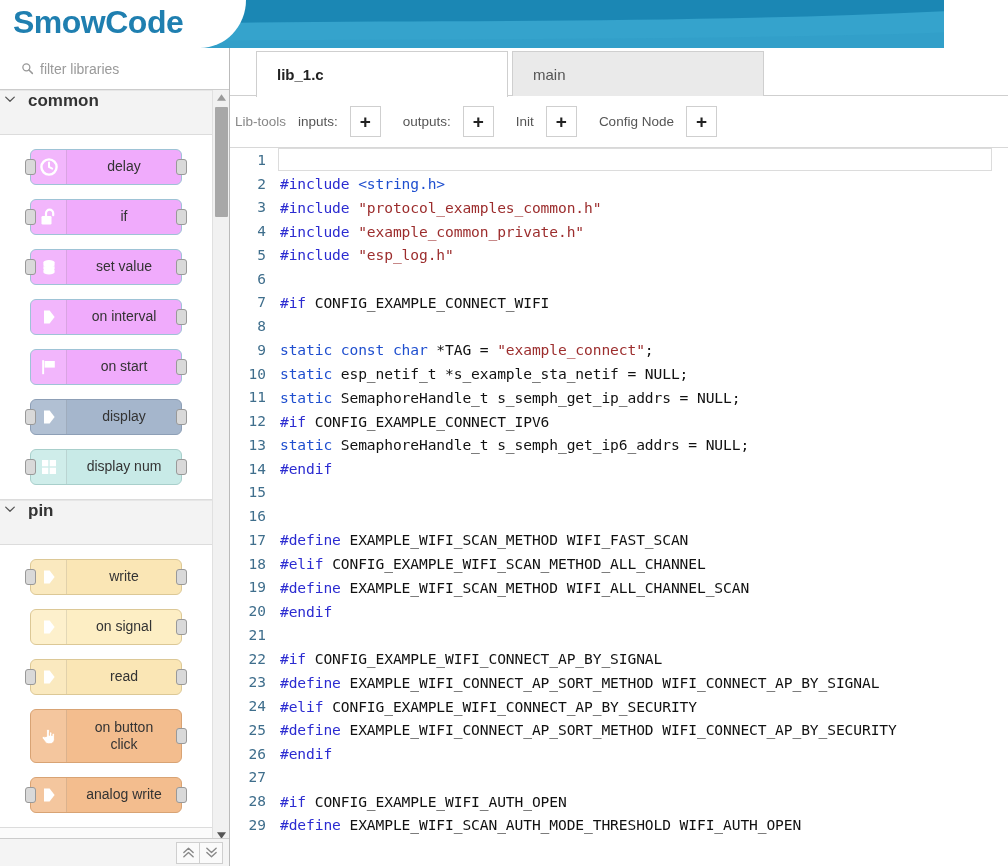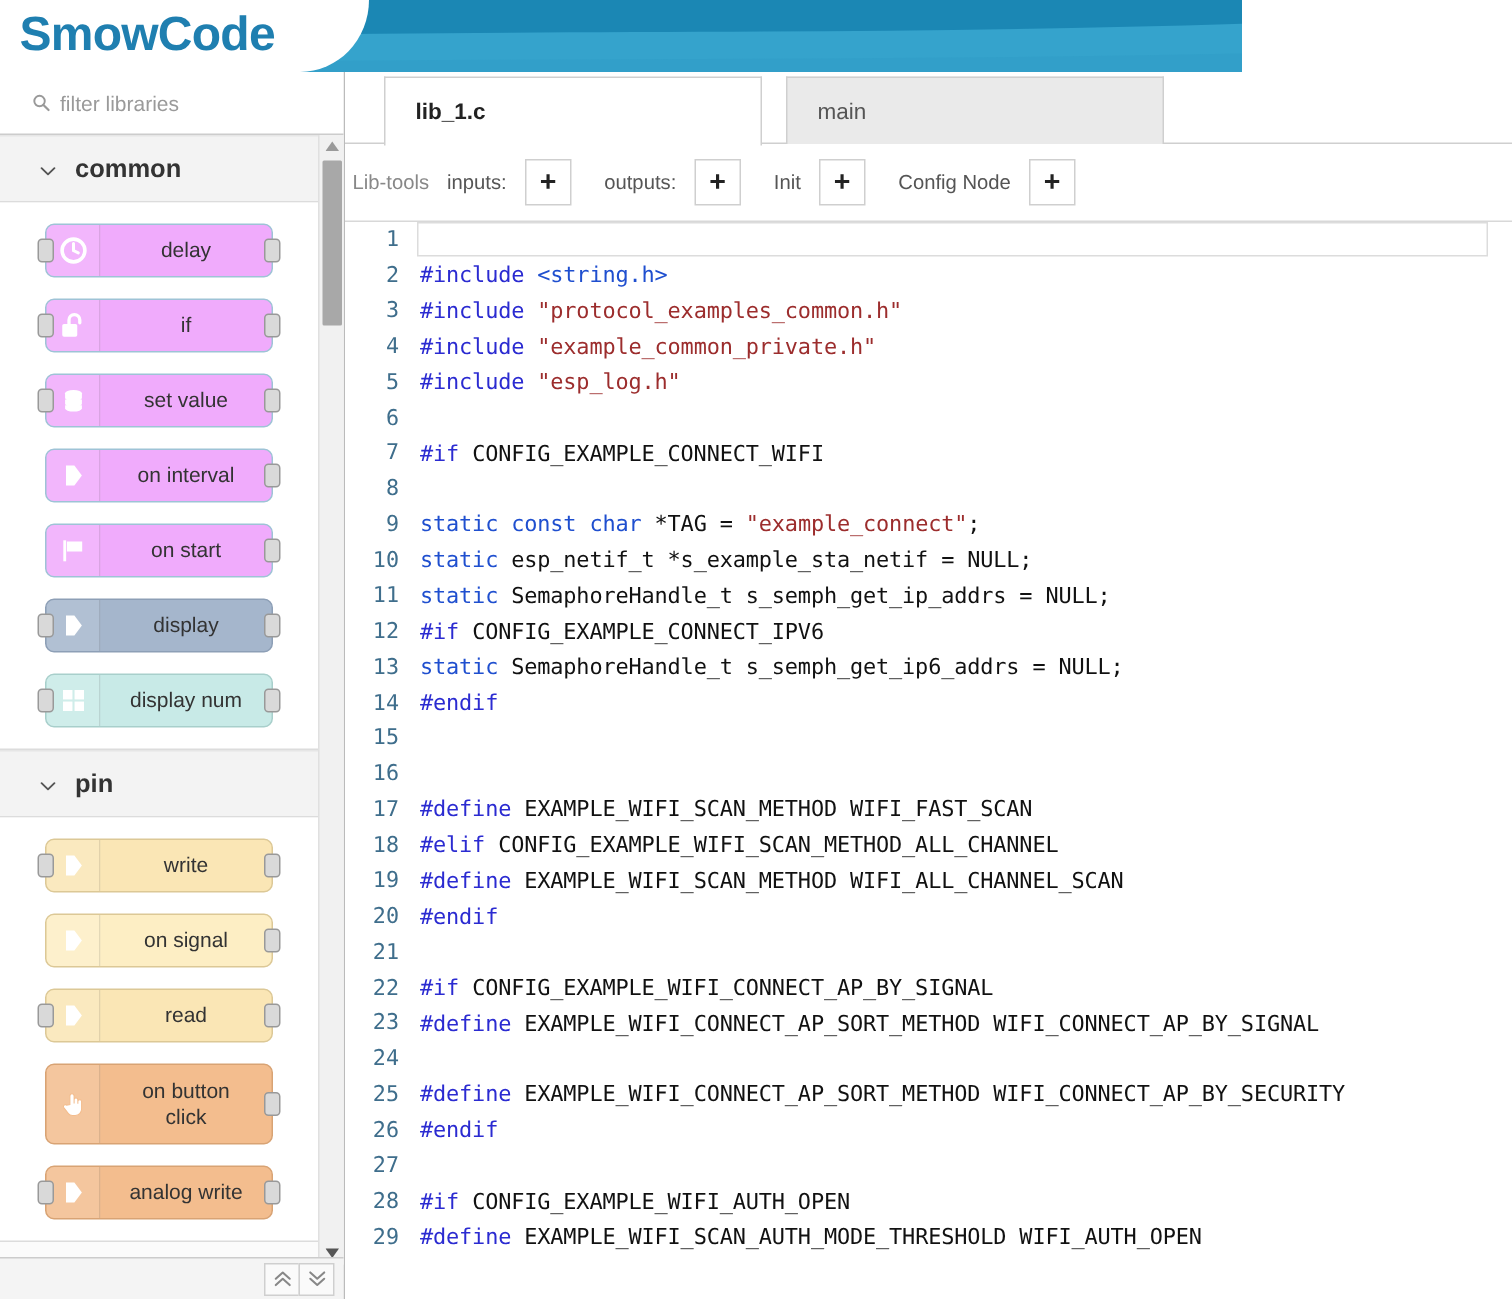--- a/index.html
+++ b/index.html
@@ -6,21 +6,21 @@
   html, body {
     width: 1008px; height: 866px;
     overflow: hidden;
     background: #ffffff;
     font-family: "Liberation Sans", sans-serif;
   }
 
   
   .header {
     position: absolute; top: 0; left: 0;
-    width: 828px; height: 48px;
+    width: 944px; height: 48px;
     background: #1b87b4;
     overflow: hidden;
   }
   .header-wave {
     position: absolute; left: 0; top: 0;
     width: 1008px; height: 48px;
   }
   .logo-plate {
     position: absolute; left: 0; top: 0;
     width: 246px; height: 48px;
@@ -84,22 +84,22 @@
   .palette-inner {
     position: absolute;
     left: 0; top: 0;
     width: 212px;
   }
   .cat-header {
     height: 45px;
     background: #f3f3f3;
     border-bottom: 1px solid #dcdcdc;
     border-top: 1px solid #e6e6e6;
-    display: flex; align-items: center;
-    padding-left: 26px;
+    display: flex; 
+    padding-left: 4px;
   }
   .cat-chevron {
     width: 12px; height: 12px;
     margin-right: 12px;
     color: #555;
     flex: 0 0 auto;
   }
   .cat-label {
     font-size: 17px;
     font-weight: bold;
@@ -229,21 +229,21 @@
   }
   .tab.active {
     left: 26px; width: 252px;
     background: #ffffff;
     color: #222;
     font-weight: bold;
     z-index: 2;
     height: 46px;
   }
   .tab.inactive {
-    left: 294px; width: 252px;
+    left: 282px; width: 252px;
     background: #eaeaea;
     color: #555;
     z-index: 1;
   }
 
   .libtools {
     position: absolute;
     left: 0; top: 48px;
     width: 778px; height: 52px;
     background: #ffffff;
@@ -631,20 +631,21 @@
       <div class="code-row">
         <span class="gutter">22</span>
         <span class="code-line"><span class="k-pp">#if </span><span class="k-pln">CONFIG_EXAMPLE_WIFI_CONNECT_AP_BY_SIGNAL</span></span>
       </div>
       <div class="code-row">
         <span class="gutter">23</span>
         <span class="code-line"><span class="k-pp">#define </span><span class="k-pln">EXAMPLE_WIFI_CONNECT_AP_SORT_METHOD WIFI_CONNECT_AP_BY_SIGNAL</span></span>
       </div>
       <div class="code-row">
         <span class="gutter">24</span>
+        <span class="code-line"><span class="k-pp">#elif </span><span class="k-pln">CONFIG_EXAMPLE_WIFI_CONNECT_AP_BY_SECURITY</span></span>
       </div>
       <div class="code-row">
         <span class="gutter">25</span>
         <span class="code-line"><span class="k-pp">#define </span><span class="k-pln">EXAMPLE_WIFI_CONNECT_AP_SORT_METHOD WIFI_CONNECT_AP_BY_SECURITY</span></span>
       </div>
       <div class="code-row">
         <span class="gutter">26</span>
         <span class="code-line"><span class="k-pp">#endif</span></span>
       </div>
       <div class="code-row">

